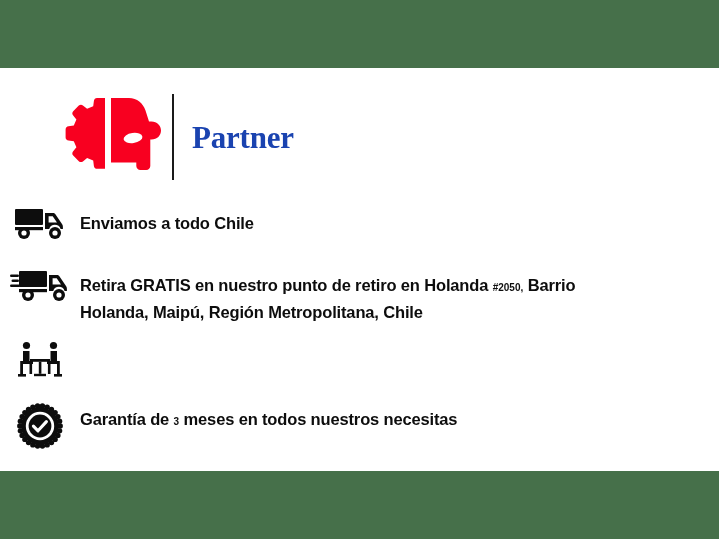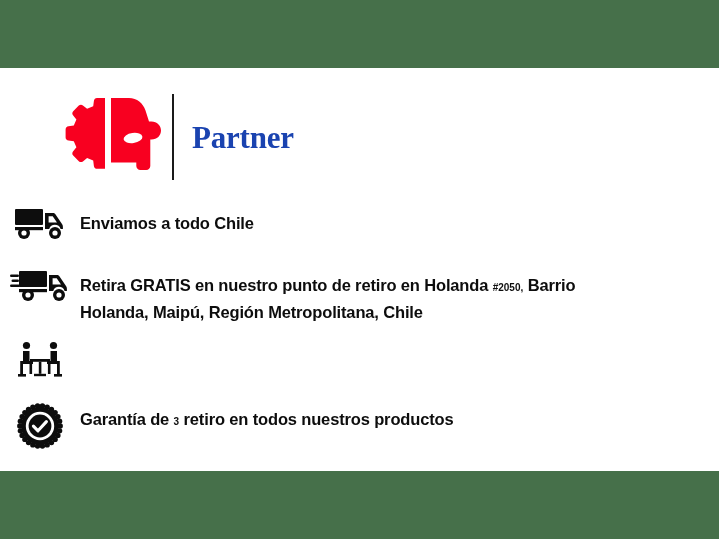--- a/index.html
+++ b/index.html
@@ -244,19 +244,19 @@
                 <circle cx="40.89" cy="13.61" r="2.7"></circle>
                 <circle cx="42.61" cy="18.17" r="2.7"></circle>
               </g>
             <circle cx="23" cy="23" r="19"></circle>
             <circle cx="23" cy="23" r="14.2" fill="#ffffff"></circle>
             <circle cx="23" cy="23" r="11.4"></circle>
             <path d="M16.4 23.2 l4.6 4.6 l8.4-9.2" stroke="#ffffff" stroke-width="3.1" fill="none" stroke-linecap="round" stroke-linejoin="round"></path>
           </svg>
         </div>
         <div class="feature-text">
-          <span>Garantía de </span><span class="small-num">3</span><span> retiro en todos nuestros productos</span>
+          <span>Garantía de </span><span class="small-num">3</span><span> meses en todos nuestros necesitas</span>
         </div>
       </div>
 
     </div>
   </div>
 </div>
 
 </body></html>

